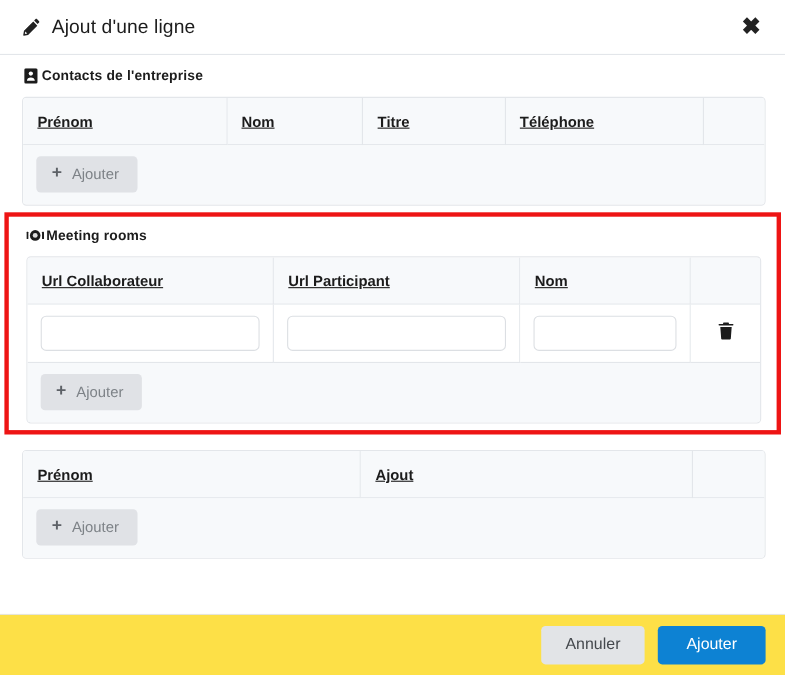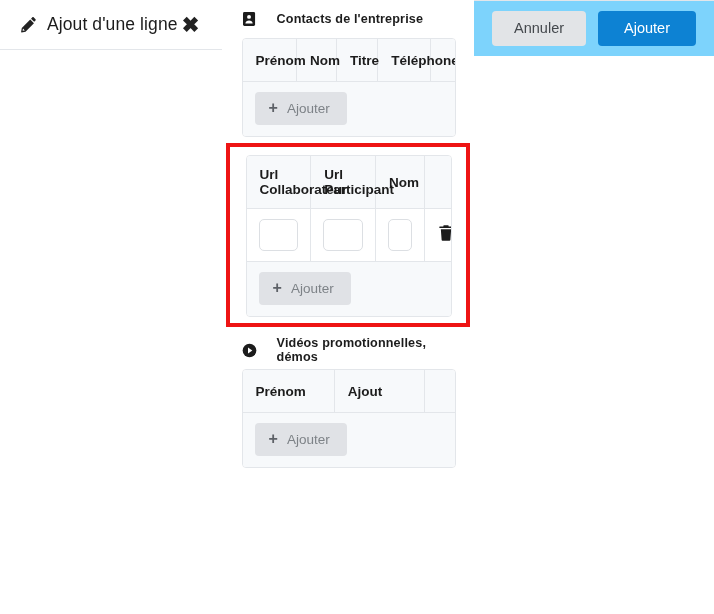--- a/index.html
+++ b/index.html
@@ -11,21 +11,21 @@
     height: 614px;
     background: #ffffff;
     font-family: "Liberation Sans", sans-serif;
     color: #2b2b2b;
     overflow: hidden;
   }
   .modal {
     width: 714px;
     height: 614px;
     display: flex;
-    flex-direction: row;
+    flex-direction: column;
     background: #ffffff;
     position: relative;
   }
 
   
   .modal-header {
     height: 50px;
     min-height: 50px;
     display: flex;
     align-items: center;
@@ -79,21 +79,21 @@
   }
   .section.highlight {
     border: 4px solid #ee1414;
     margin: 6px 4px 4px 4px;
     padding: 8px 14px 6px 16px;
     box-sizing: border-box;
   }
   .section-head {
     display: flex;
     align-items: center;
-    gap: 19px;
+    gap: 2px;
     margin-bottom: 10px;
     height: 18px;
   }
   .section-icon {
     width: 16px;
     height: 16px;
     display: flex;
     align-items: center;
     justify-content: center;
     color: #1c1c1c;
@@ -121,20 +121,21 @@
     background: #f7f9fb;
     font-size: 13.5px;
     font-weight: bold;
     text-align: left;
     color: #1c1c1c;
     padding: 11px 13px;
     border-right: 1px solid #e3e6ea;
     border-bottom: 1px solid #e3e6ea;
     height: 20px;
     box-sizing: content-box;
+    text-decoration: underline;
   }
   .tbl th:last-child { border-right: none; }
   .tbl td {
     padding: 10px 12px;
     border-right: 1px solid #e3e6ea;
     vertical-align: middle;
     background: #ffffff;
   }
   .tbl td:last-child { border-right: none; }
   .tbl tr.data-row td { border-bottom: 1px solid #e3e6ea; }
@@ -189,21 +190,21 @@
     color: #5d6167;
     line-height: 1;
     margin-top: -1px;
   }
 
   
   .modal-footer {
     height: 56px;
     min-height: 56px;
     border-top: 1px solid #e3e6ea;
-    background: #7dd3fc;
+    background: #fde047;
     display: flex;
     align-items: center;
     justify-content: flex-end;
     gap: 12px;
     padding: 0 18px;
     box-sizing: border-box;
   }
   .btn {
     border: none;
     border-radius: 4px;
@@ -270,20 +271,31 @@
                 <span class="plus">+</span>
                 <span>Ajouter</span>
               </button>
             </td>
           </tr>
         </tbody>
       </table>
     </div>
 
     <div class="section highlight">
+      <div class="section-head">
+        <span class="section-icon">
+          <svg viewBox="0 0 18 14" width="17" height="14" fill="currentColor" aria-hidden="true">
+            <rect x="0" y="3.2" width="2" height="7.6" rx=".6"></rect>
+            <rect x="16" y="3.2" width="2" height="7.6" rx=".6"></rect>
+            <circle cx="9" cy="7" r="5.4"></circle>
+            <circle cx="9" cy="7" r="2.5" fill="#ffffff" opacity=".85"></circle>
+          </svg>
+        </span>
+        <span class="section-label">Meeting rooms</span>
+      </div>
       <table class="tbl">
         <thead>
           <tr>
             <th style="width:35%">Url Collaborateur</th>
             <th style="width:35%">Url Participant</th>
             <th style="width:23%">Nom</th>
             <th style="width:7%"></th>
           </tr>
         </thead>
         <tbody>
@@ -312,29 +324,20 @@
                 <span class="plus">+</span>
                 <span>Ajouter</span>
               </button>
             </td>
           </tr>
         </tbody>
       </table>
     </div>
 
     <div class="section">
-      <div class="section-head">
-        <span class="section-icon">
-          <svg viewBox="0 0 16 16" width="15" height="15" fill="currentColor" aria-hidden="true">
-            <circle cx="8" cy="8" r="7.3"></circle>
-            <path d="M6.4 4.8l4.6 3.2-4.6 3.2V4.8z" fill="#ffffff"></path>
-          </svg>
-        </span>
-        <span class="section-label">Vidéos promotionnelles, démos</span>
-      </div>
       <table class="tbl">
         <thead>
           <tr>
             <th style="width:47%">Prénom</th>
             <th style="width:46%">Ajout</th>
             <th style="width:7%"></th>
           </tr>
         </thead>
         <tbody>
           <tr class="foot-row">

